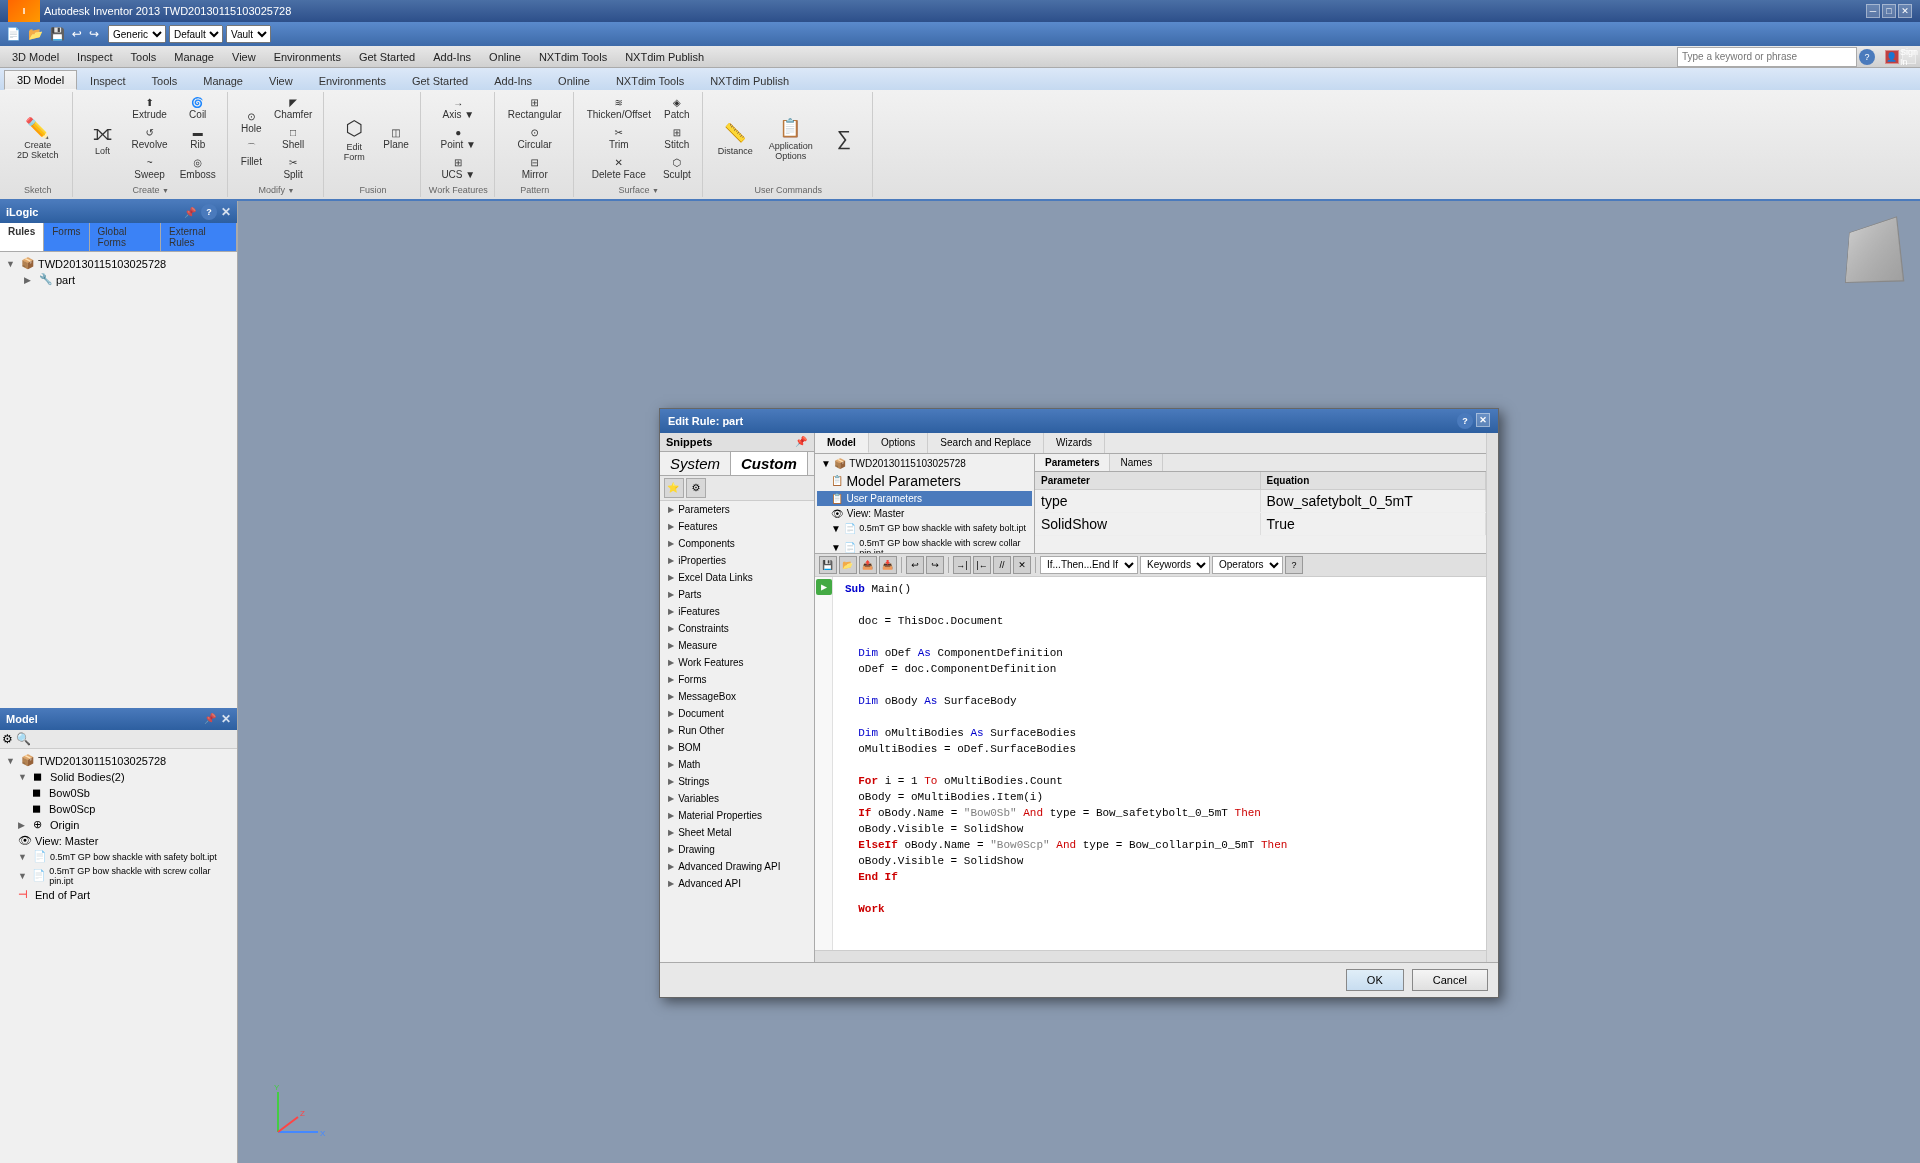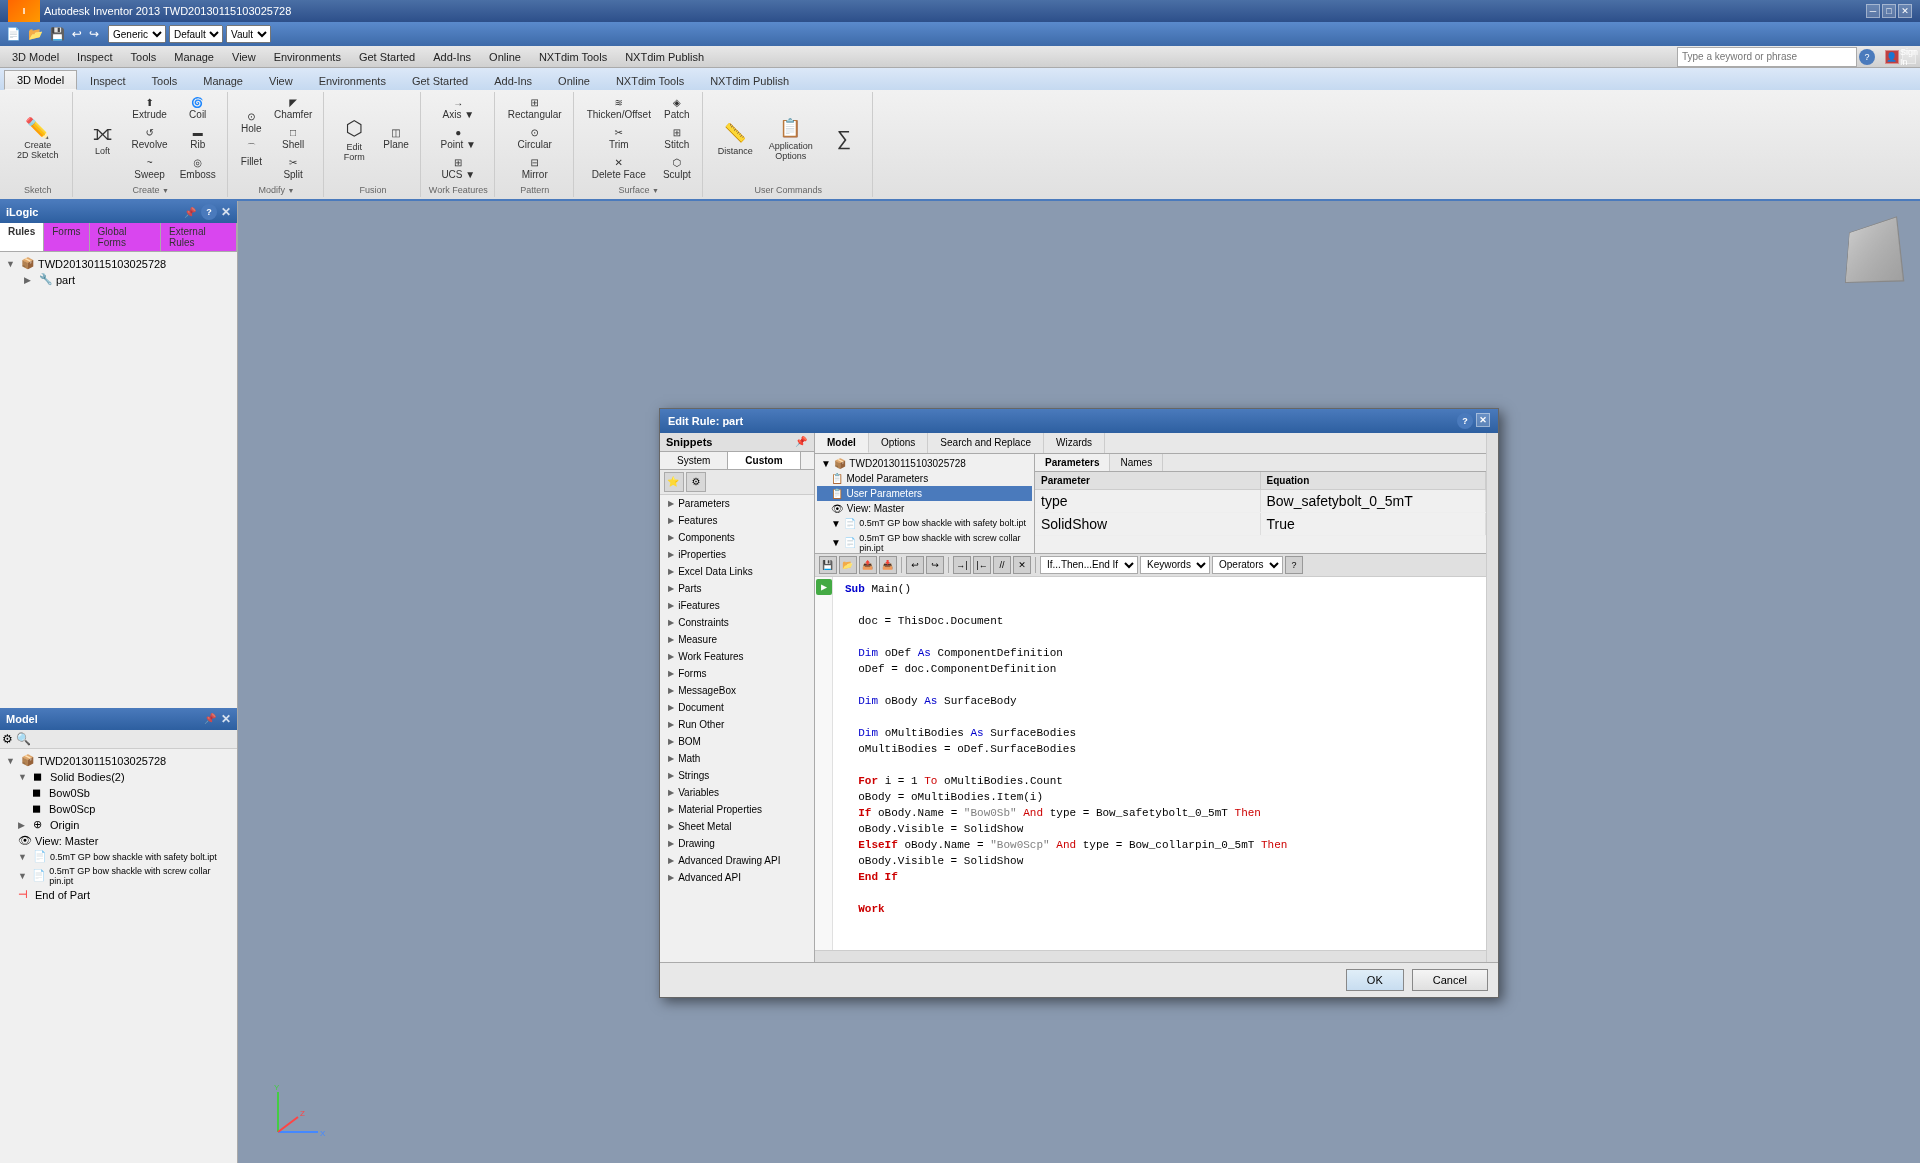--- a/index.html
+++ b/index.html
@@ -140,21 +140,21 @@
       padding: 3px 6px;
       font-size: 11px;
       font-weight: bold;
       display: flex;
       justify-content: space-between;
       align-items: center;
       height: 22px;
     }
     .panel-tabs {
       display: flex;
-      background: #d946ef;
+      background: #3b82f6;
       border-bottom: 1px solid #aaa;
     }
     .panel-tab {
       padding: 3px 8px;
       font-size: 10px;
       cursor: pointer;
       border-right: 1px solid #aaa;
       color: #333;
     }
     .panel-tab.active { background: white; font-weight: bold; }
@@ -233,24 +233,25 @@
       border-bottom: 1px solid #aaa;
       display: flex;
       justify-content: space-between;
       gap: 40px;
     }
     .snippets-tabs {
       display: flex;
       border-bottom: 1px solid #aaa;
     }
     .snippets-tab {
-      padding: 3px 17px;
-      font-size: 10px;
+      padding: 3px 10px;
+      font-size: 15px;
       cursor: pointer;
       border-right: 1px solid #aaa;
+      font-style: italic;
     }
     .snippets-tab.active { background: white; font-weight: bold; }
     .snippets-toolbar {
       display: flex;
       gap: 2px;
       padding: 2px 4px;
       border-bottom: 1px solid #ccc;
       background: #e8e8e8;
     }
     .snippets-toolbar-btn {
@@ -988,21 +989,21 @@
 
             <div class="dialog-model-area">
               <div class="dialog-model-tree">
                 <div class="dialog-model-item">
                   <span>▼</span>
                   <span>📦</span>
                   <span style="font-size:10px;">TWD20130115103025728</span>
                 </div>
                 <div class="dialog-model-item" style="padding-left:14px;">
                   <span>📋</span>
-                  <span style="font-size:10px;">Model Parameters</span>
+                  <span style="font-size:14px;">Model Parameters</span>
                 </div>
                 <div class="dialog-model-item selected" style="padding-left:14px;">
                   <span>📋</span>
                   <span style="font-size:10px;">User Parameters</span>
                 </div>
                 <div class="dialog-model-item" style="padding-left:14px;">
                   <span>👁</span>
                   <span style="font-size:10px;">View: Master</span>
                 </div>
                 <div class="dialog-model-item" style="padding-left:14px;">

